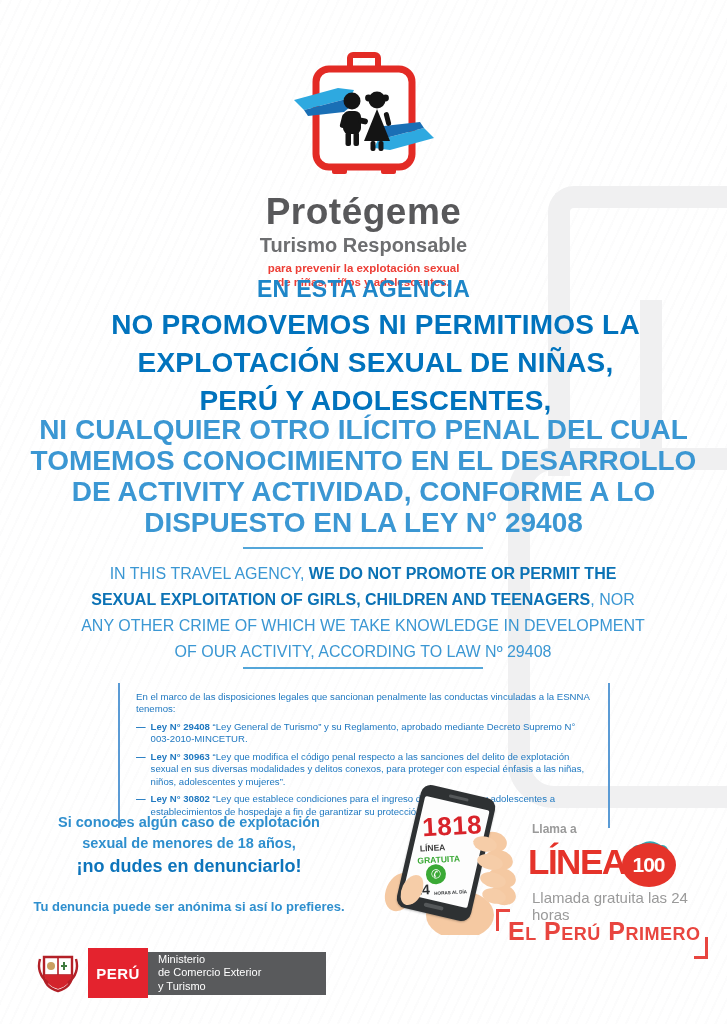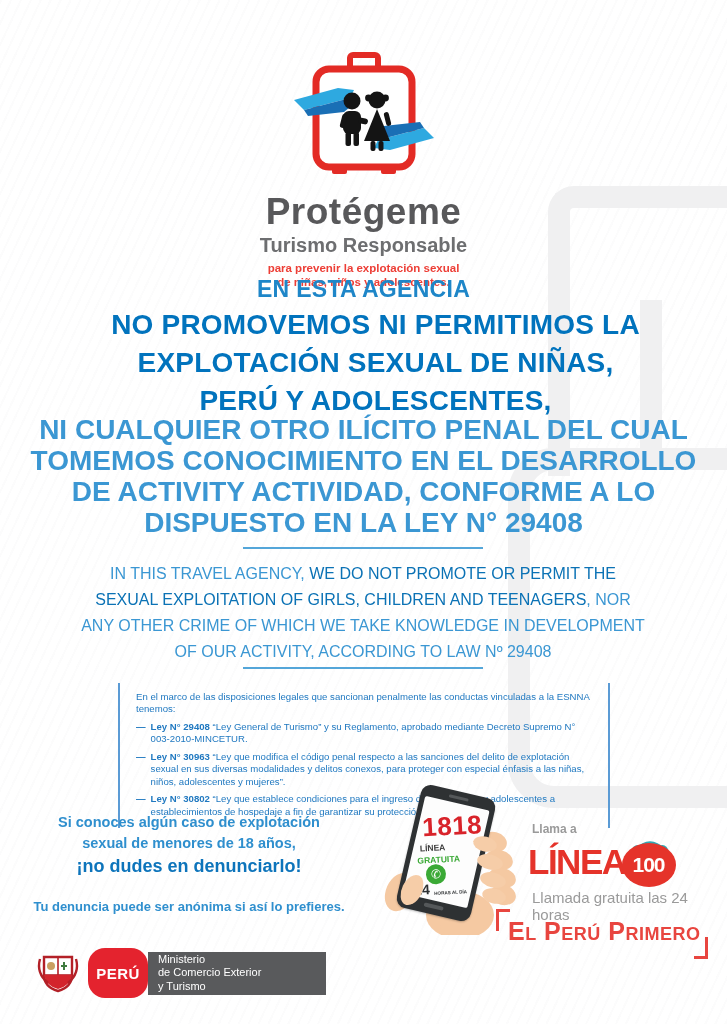--- a/index.html
+++ b/index.html
@@ -41,21 +41,21 @@
   .center { position:absolute; left:0; width:727px; text-align:center; }
   .h-intro { top:276px; font-size:23px; font-weight:700; color:#1e86c8; letter-spacing:0.3px; }
   .h-main  { top:306px; font-size:28px; font-weight:800; color:#0173bd; line-height:38px; letter-spacing:0.2px;margin-left:12px; }
   .h-sec   { top:414px; font-size:28px; font-weight:700; color:#3b97d3; line-height:31px; }
 
   .divider { position:absolute; left:243px; width:240px; height:2px; background:#54a6d9; }
   .div1 { top:547px; }
   .div2 { top:667px; }
 
   .english { top:561px; font-size:16px; font-weight:400; color:#3b97d3; line-height:26px; width:570px; left:78px; }
-  .english b { font-weight:400; color:#0b72b5;text-align:right; }
+  .english b { font-weight:700; color:#0b72b5;text-align:right; }
 
   
   .legal {
     position:absolute; left:118px; top:683px; width:492px;
     border-left:2px solid #5b9bd5; border-right:2px solid #5b9bd5;
     padding:8px 14px 10px 16px;
     color:#1f78c0; font-size:9.6px; line-height:1.3;
   }
   .legal-intro { margin-bottom:5px; }
   .legal ul { list-style:none; }
@@ -93,21 +93,21 @@
   .l100-row { display:flex; align-items:center; margin-top:1px; }
   .l100-brand { font-size:35px; font-weight:800; color:#e5332a; letter-spacing:-1.5px; }
   .l100-badge { position:relative; width:56px; height:50px; margin-left:-4px; }
   .l100-circle { position:absolute; left:0; top:6px; width:54px; height:44px; border-radius:50%; background:#e5332a; color:#fff; font-weight:800; font-size:21px; text-align:center; line-height:44px; letter-spacing:-1px; }
   .l100-handset { position:absolute; left:9px; top:-4px; }
   .l100-caption { font-size:15px; font-weight:400; color:#9a9a9a; margin-top:2px; margin-left:4px; }
 
   
   .gob { position:absolute; left:34px; top:948px; height:50px; display:flex; align-items:center; }
   .gob-arms { width:48px; height:48px; margin-right:6px; }
-  .gob-peru { width:60px; height:50px; background:#e4232e; color:#fff; font-weight:700; font-size:15px; display:flex; align-items:center; justify-content:center; letter-spacing:0.5px;border-radius:17px; }
+  .gob-peru { width:60px; height:50px; background:#e4232e; color:#fff; font-weight:700; font-size:15px; display:flex; align-items:center; justify-content:center; letter-spacing:0.5px; }
   .gob-min { width:178px; height:43px; background:#595a5c; color:#fff; font-size:11px; line-height:1.2; display:flex; flex-direction:column; justify-content:center; padding-left:10px; }
 
   .slogan { position:absolute; left:496px; top:909px; width:212px; height:50px; }
   .slogan-text {
     position:absolute; left:12px; top:8px;
     font-size:25px; font-weight:800; color:#e8453f;
     font-variant:small-caps; letter-spacing:0.5px; white-space:nowrap;
   }
   .slogan .br-tl { position:absolute; left:0; top:0; width:14px; height:22px; border-left:3px solid #e8453f; border-top:3px solid #e8453f; }
   .slogan .br-br { position:absolute; right:0; bottom:0; width:14px; height:22px; border-right:3px solid #e8453f; border-bottom:3px solid #e8453f; }

